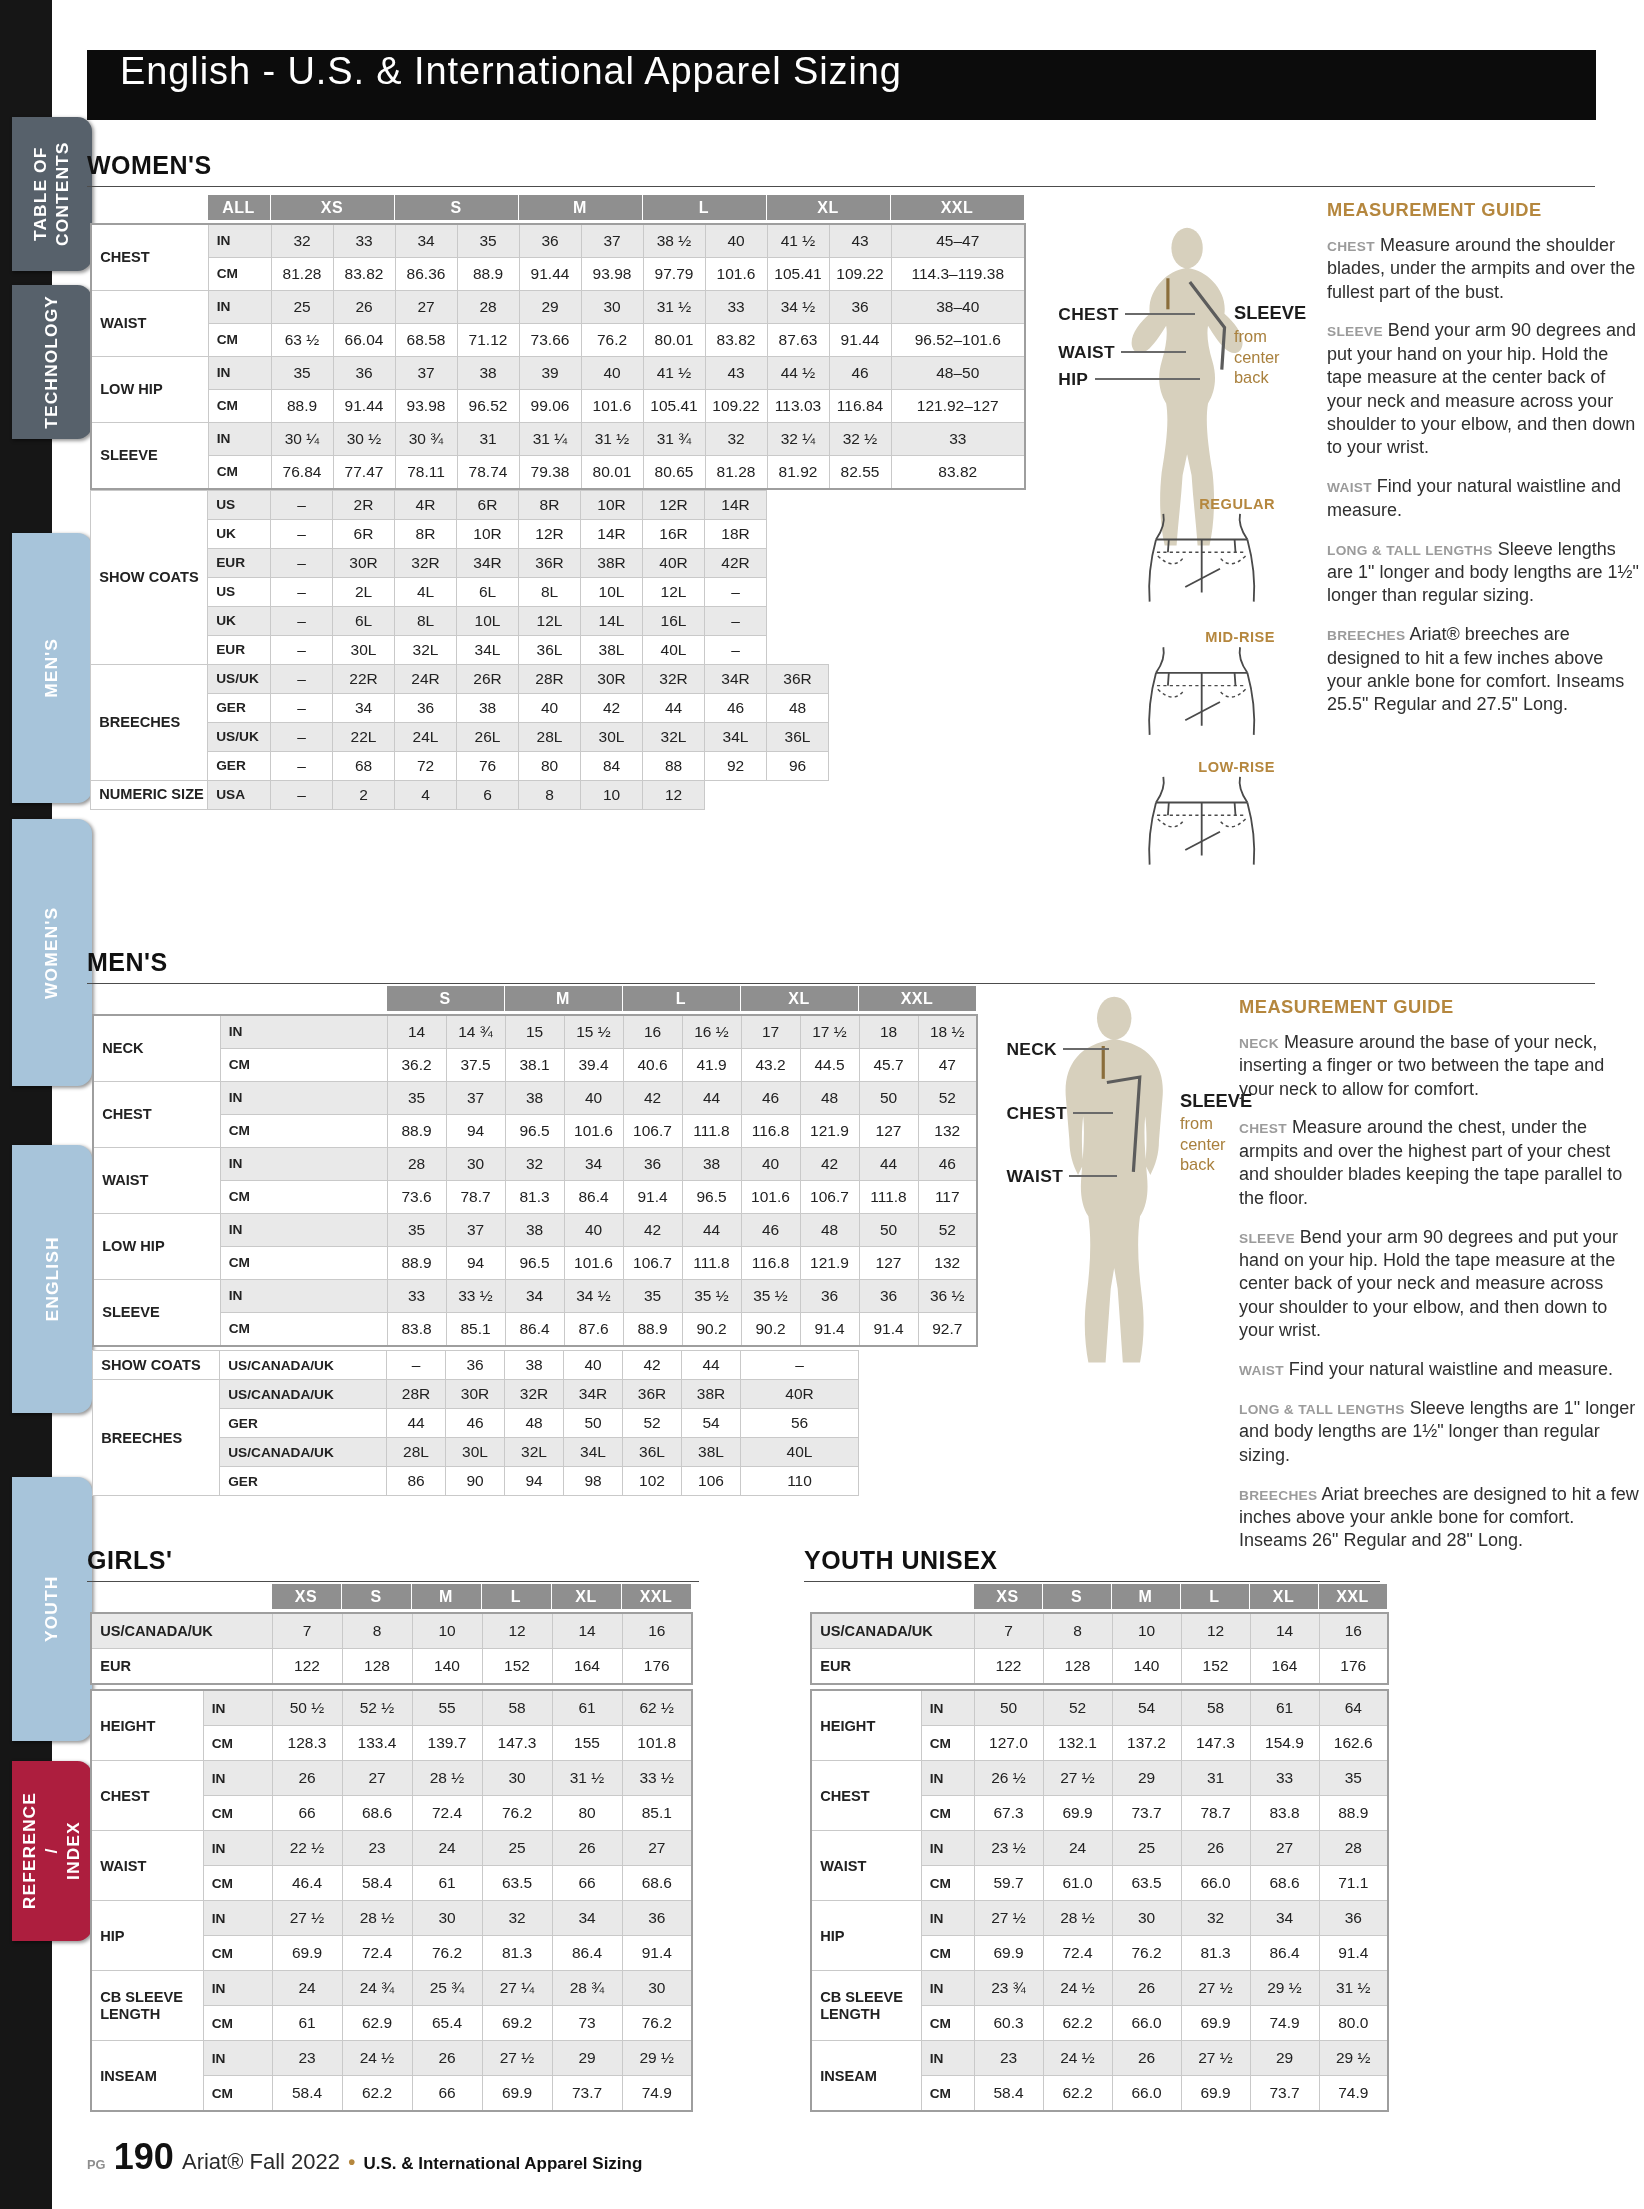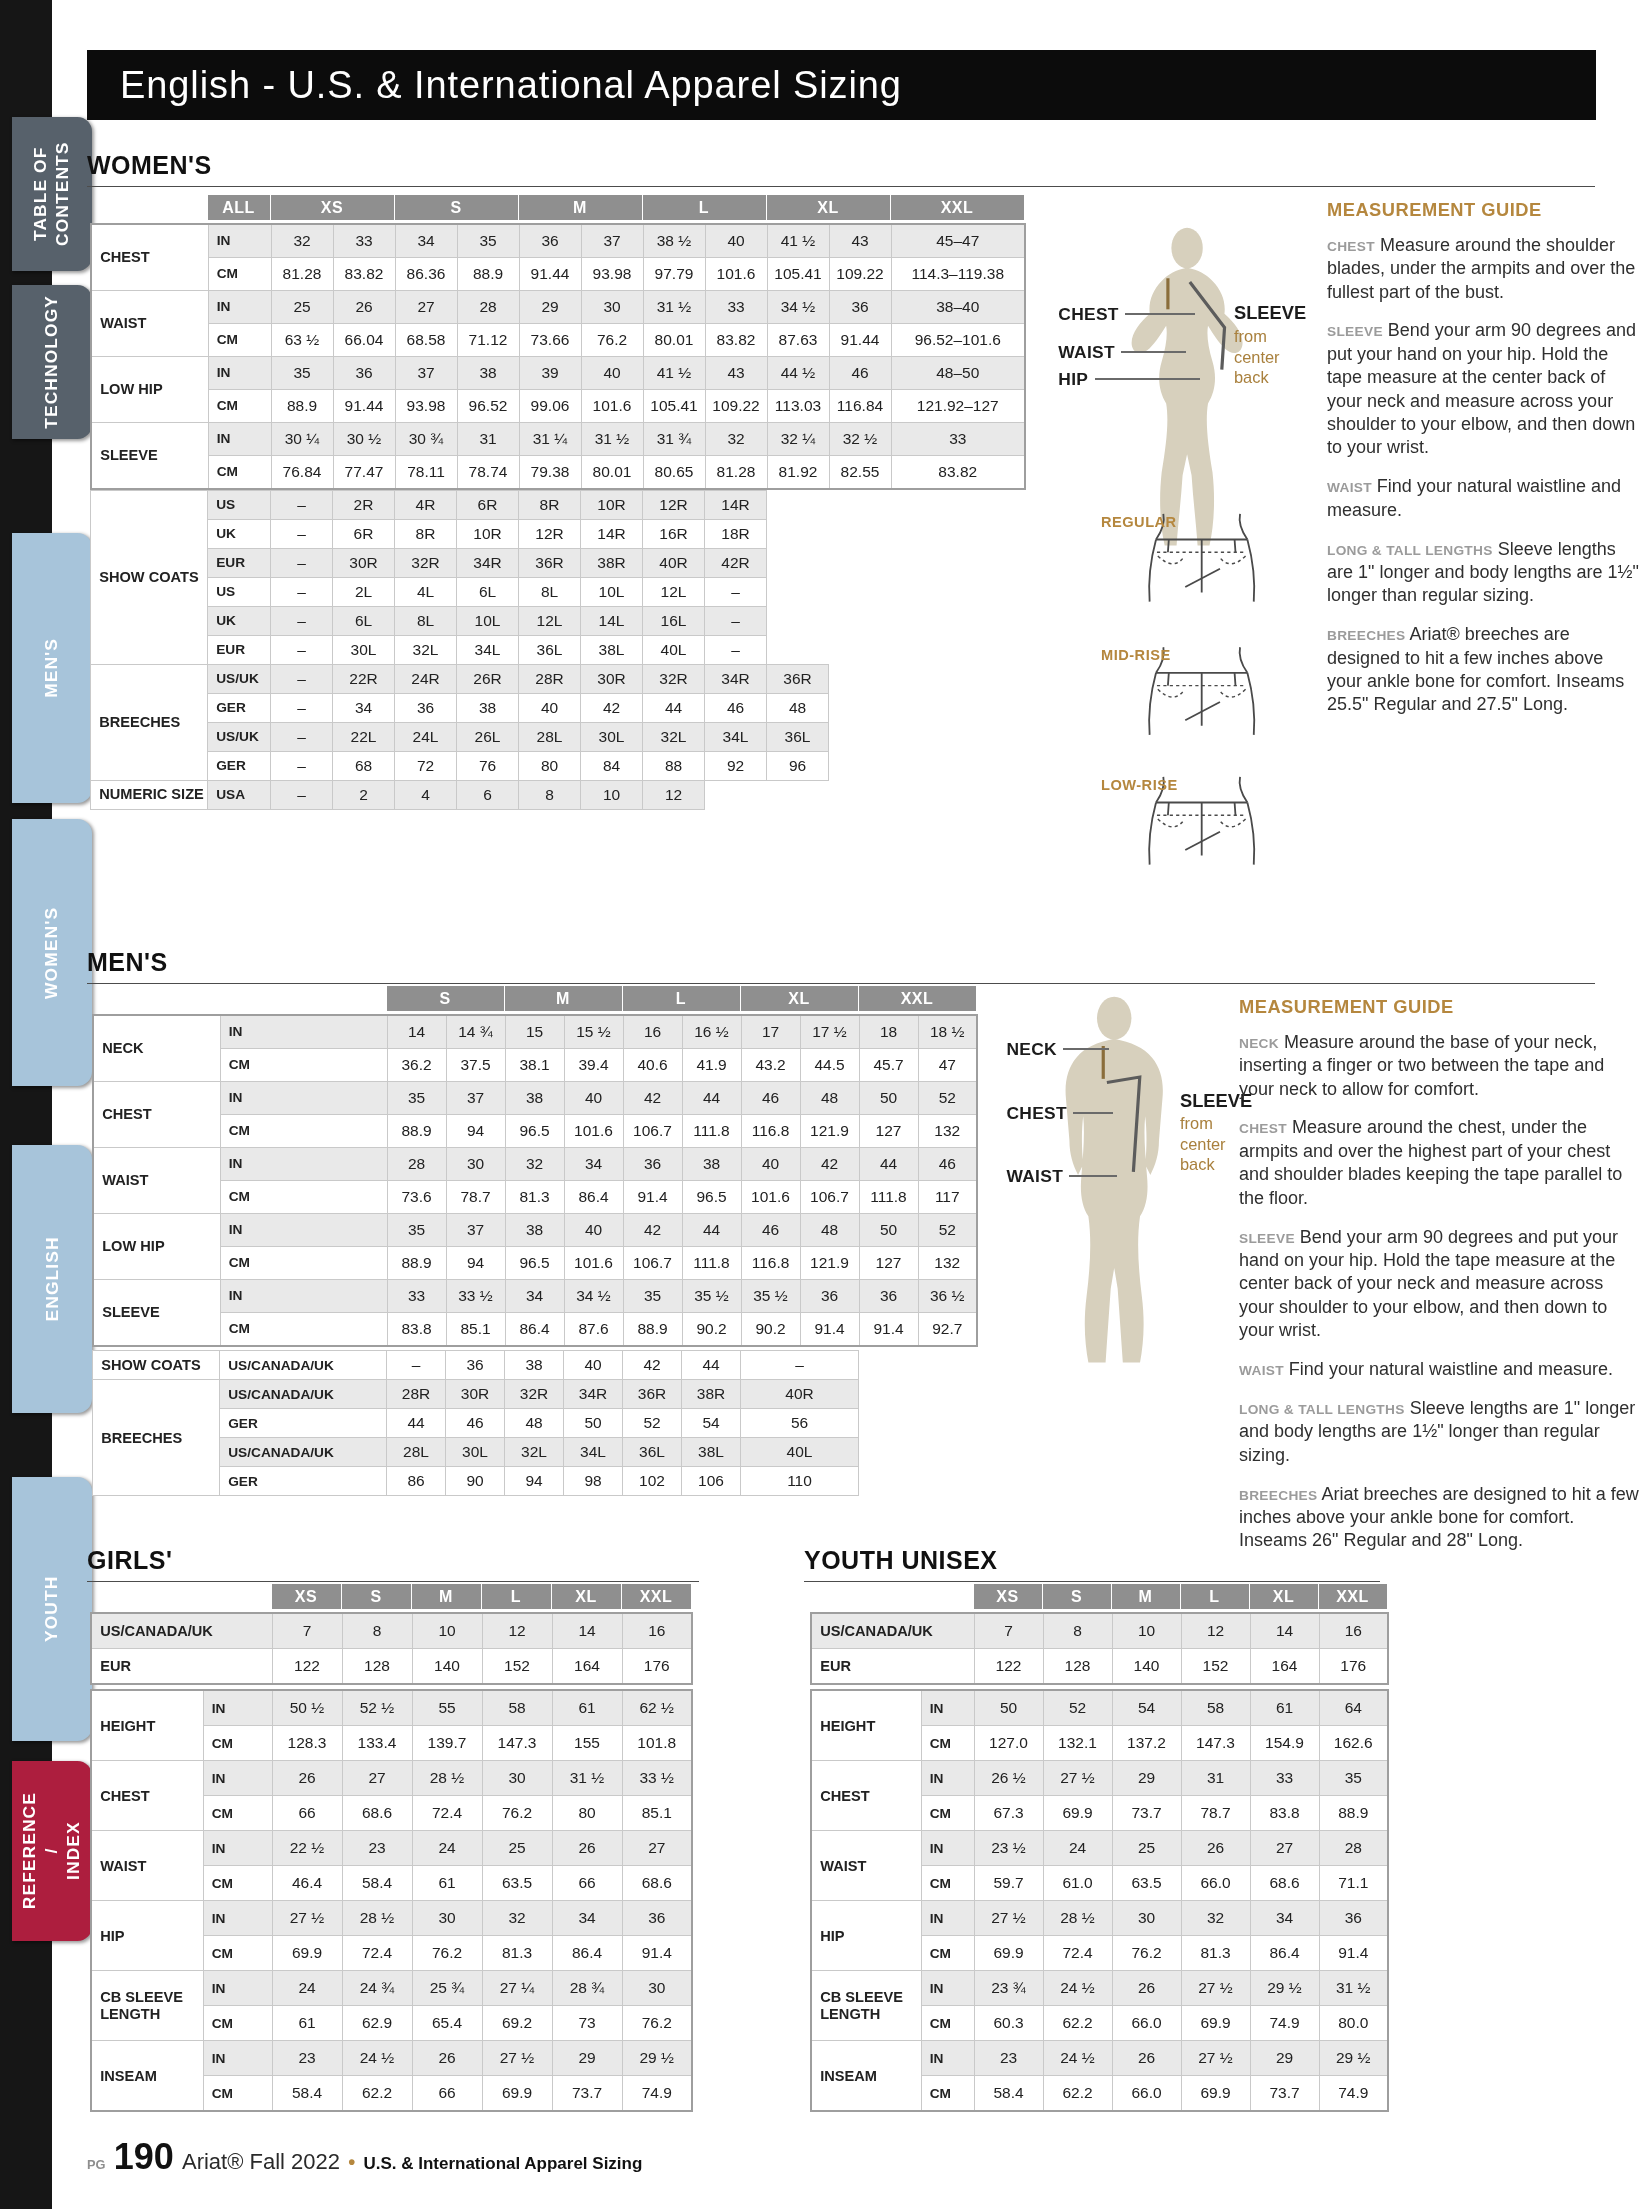--- a/index.html
+++ b/index.html
@@ -9,21 +9,21 @@
   
   .sidebar{left:0;top:0;width:52px;height:2209px;background:#161616;}
   .tab{left:12px;width:80px;border-radius:0 14.6px 14.6px 0;display:flex;align-items:center;justify-content:center;
        box-shadow:1.8px 1.8px 3.7px rgba(0,0,0,.4);}
   .tab span{transform:rotate(-90deg);white-space:pre-line;text-align:center;color:#fff;font-weight:bold;
        font-size:17.4px;letter-spacing:1.1px;line-height:1.25;}
   .tab.dark{background:#57616b;}
   .tab.blue{background:#a7c4da;}
   .tab.red{background:#ad1e3e;}
   
-  .titlebar{left:87px;top:50px;width:1509px;height:70px;background:#0c0c0c;display:flex;align-items:center;}
+  .titlebar{left:87px;top:50px;width:1509px;height:70px;background:#0c0c0c;display:flex;}
   .titlebar div{color:#fff;font-size:38px;font-weight:300;letter-spacing:0.9px;padding-left:33px;}
   
   .shead{font-size:25px;font-weight:bold;letter-spacing:0.5px;color:#111;
          border-bottom:1.8px solid #4c4c4c;padding-bottom:6.4px;}
   
   table.tbl{border-collapse:collapse;table-layout:fixed;}
   .tbl td{border:0.9px solid #c9c9c9;text-align:center;font-size:15.5px;color:#222;height:32px;padding:0 1.8px;overflow:hidden;background:#fff;}
   .low td{height:28px;}
   .gt td,.gb td{height:34px;}
   .headrow td{border:1.8px solid #fff;background:#8f8f8f;color:#fff;font-weight:bold;height:25px;
@@ -36,21 +36,21 @@
   tr.sh td{background:#e9e9e9;}
   tr.sh td.lab{background:#fff;}
   td.void, tr.sh td.void{background:#fff;border:none;}
   .headtbl{margin-bottom:1.8px;}
   
   .mrow{position:absolute;display:flex;align-items:center;height:20px;}
   .mlab{font-weight:bold;font-size:17.4px;color:#1c1c1c;letter-spacing:0.3px;}
   .mline{flex:1;height:2.7px;background:#6a6a6a;margin-left:6.4px;}
   .slv{position:absolute;font-weight:bold;font-size:18.3px;color:#1c1c1c;}
   .slvsub{position:absolute;width:58px;font-size:16.4px;line-height:1.25;color:#a9803d;font-weight:normal;}
-  .riselab{position:absolute;width:174px;text-align:left;color:#b5873e;font-weight:bold;font-size:14.6px;letter-spacing:0.5px;margin-top:18px;}
+  .riselab{position:absolute;width:174px;text-align:right;color:#b5873e;font-weight:bold;font-size:14.6px;letter-spacing:0.5px;}
   .guide{position:absolute;}
   .ghead{color:#b5873e;font-weight:bold;font-size:18.3px;letter-spacing:0.5px;margin:0 0 12.8px 0;}
   .gitem{margin:0 0 15.5px 0;font-size:18px;line-height:1.3;color:#2f2f2f;}
   .gterm{color:#9b9b9b;font-size:13.7px;font-weight:bold;letter-spacing:0.3px;}
   .sil{fill:#d7d0bd;stroke:none;}
   .sk{fill:none;stroke:#4a4a4a;stroke-width:2;}
   .skd{fill:none;stroke:#4a4a4a;stroke-width:1.6;stroke-dasharray:3.5,3.5;}
   .brk{fill:none;stroke:#5c5c5c;stroke-width:3.5;}
   .gold{stroke:#8a6d3b;stroke-width:3.5;}
   

